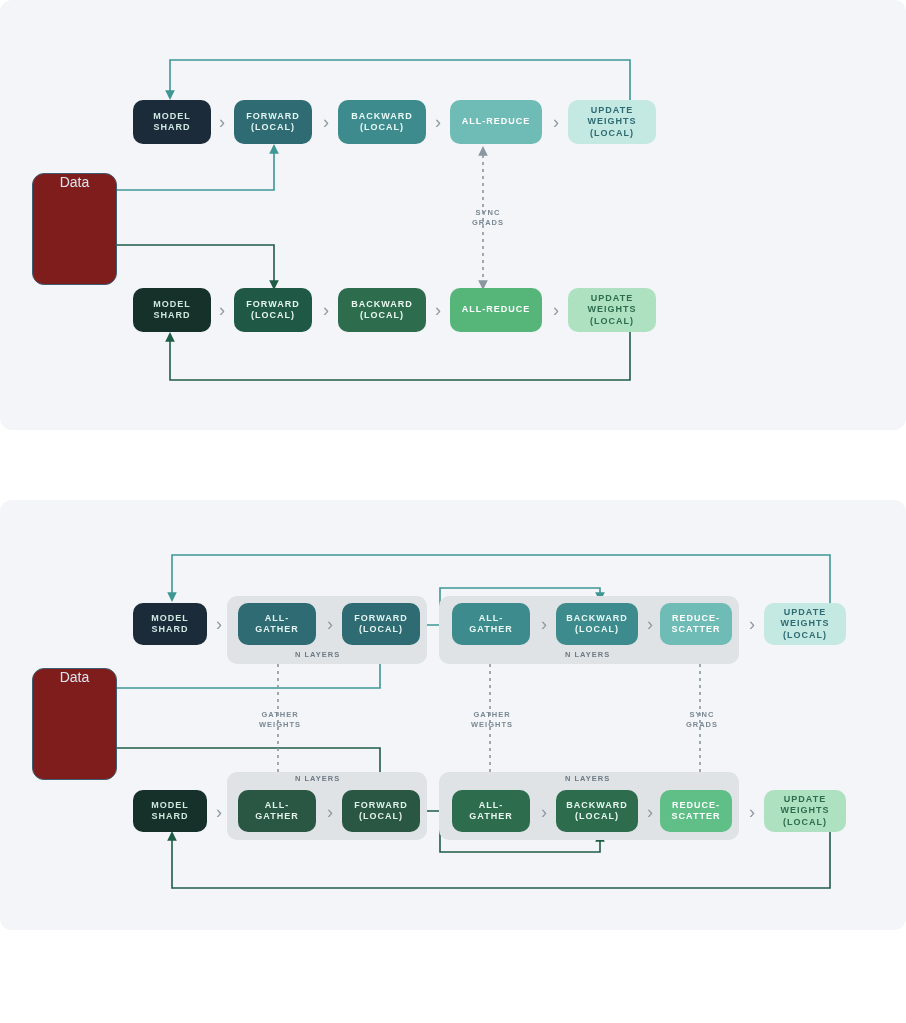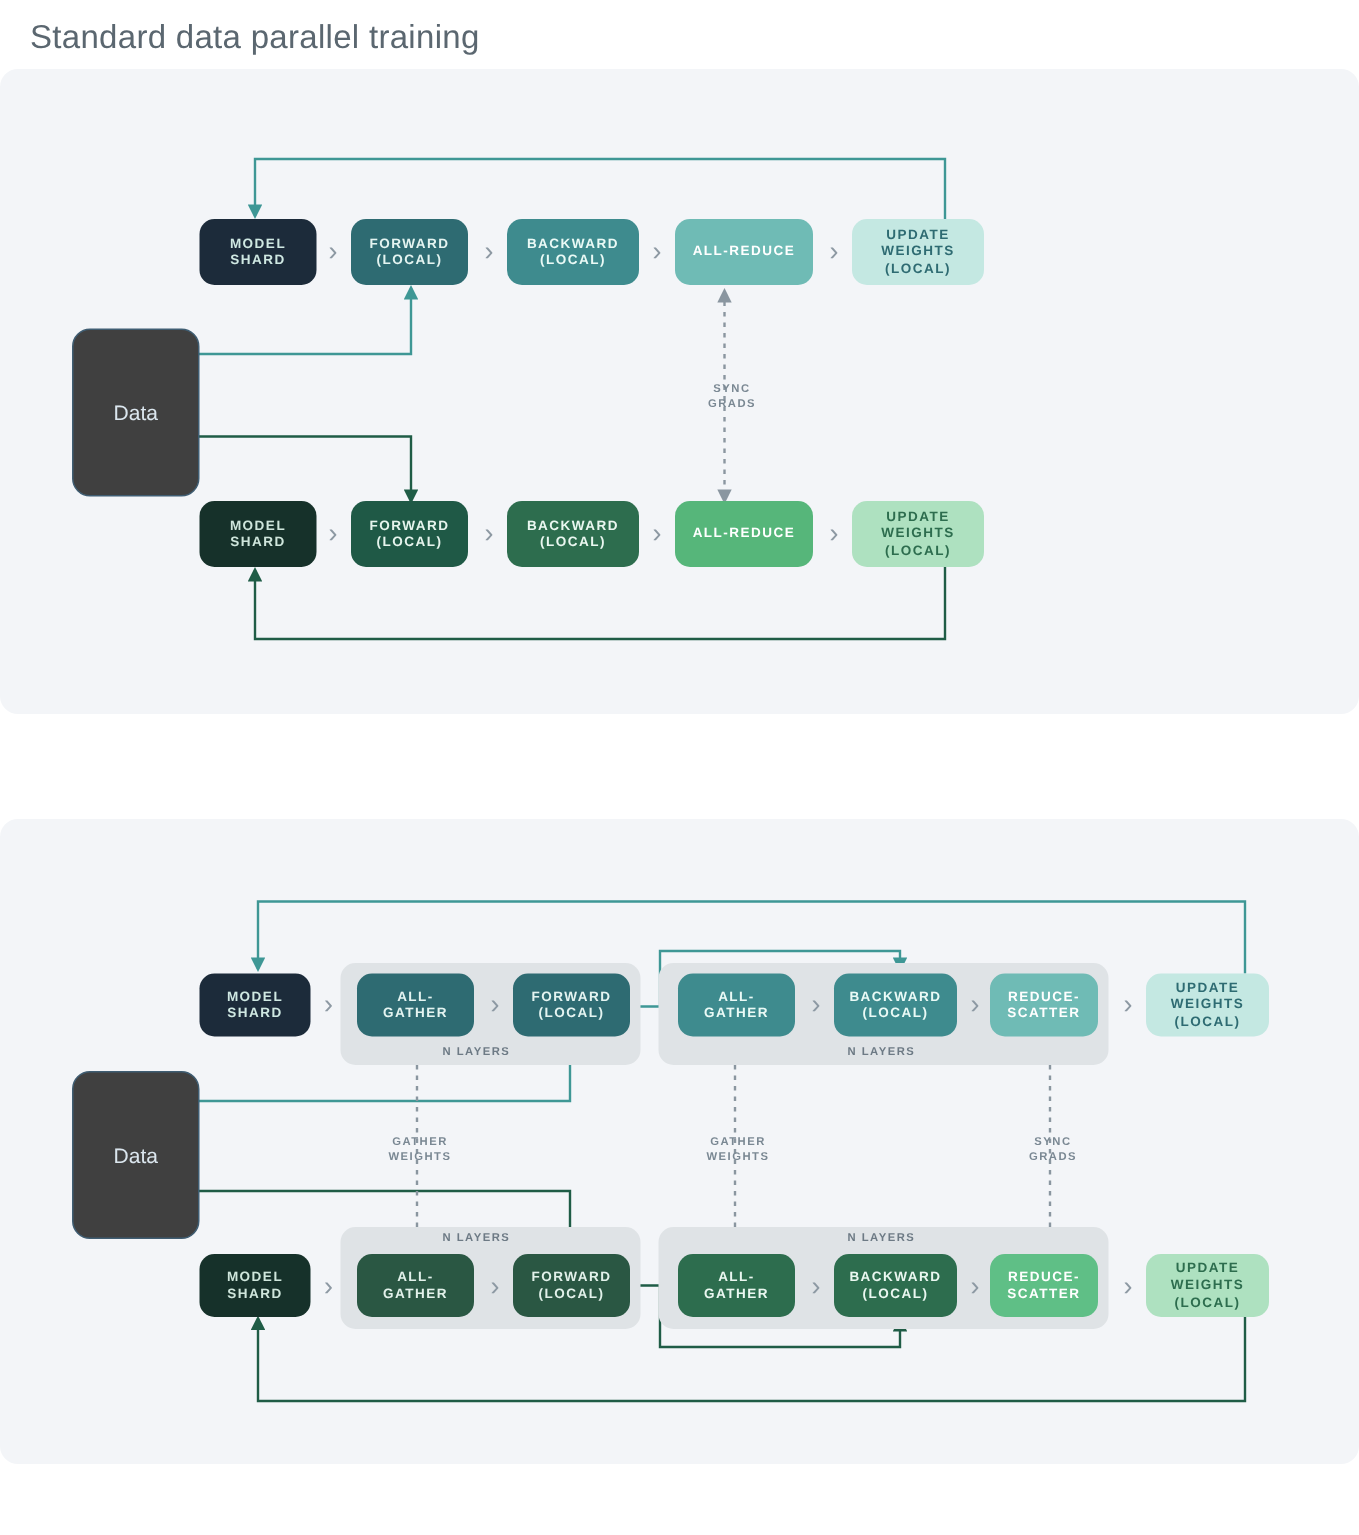--- a/index.html
+++ b/index.html
@@ -48,26 +48,24 @@
     letter-spacing: 1px;
     line-height: 1.25;
     text-transform: uppercase;
     white-space: pre-line;
   }
 
   
   .data-block {
     position: absolute;
     border-radius: 12px;
-    background: #404040;
+    background: #7f1d1d;
     border: 1px solid #3f5d72;
     display: flex;
-    align-items: center;
     justify-content: center;
-    margin-left: 16px;
   }
   .data-block span {
     color: #dbe6ee;
     font-size: 14px;
     font-weight: 400;
   }
 
   
   .c-teal1 { background:#1c2b3a; color:#cfe8e2; }
   .c-teal2 { background:#2e6b72; color:#e4f4f1; }
@@ -129,21 +127,20 @@
     left: 0;
     top: 0;
     pointer-events: none;
   }
 </style>
 </head>
 <body>
 
 <div class="wrapper">
 
-  <div class="section-title">Standard data parallel training</div>
 
   <div class="panel top">
 
     <svg class="lines" width="906" height="430">
       <defs>
         <marker id="arr-teal" viewBox="0 0 10 10" refX="8" refY="5" markerWidth="6" markerHeight="6" orient="auto-start-reverse">
           <path d="M0,0 L10,5 L0,10 z" fill="#3e9795"></path>
         </marker>
         <marker id="arr-green" viewBox="0 0 10 10" refX="8" refY="5" markerWidth="6" markerHeight="6" orient="auto-start-reverse">
           <path d="M0,0 L10,5 L0,10 z" fill="#1f5c46"></path>

